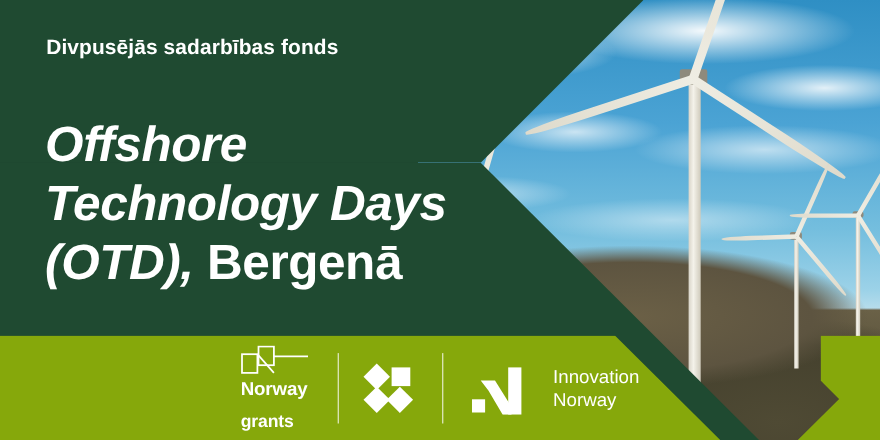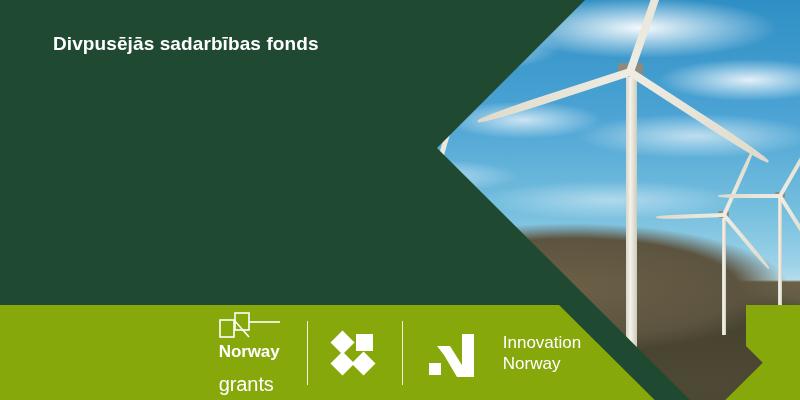--- a/index.html
+++ b/index.html
@@ -93,21 +93,21 @@
     position: absolute;
     left: 0; top: 305px;
     width: 800px; height: 95px;
     background: #86a80b;
     clip-path: polygon(746px 0, 800px 0, 800px 95px, 746px 41px);
   }
 
   
   .eyebrow {
     position: absolute;
-    left: 53px;
+    left: 42px;
     top: 33px;
     color: #ffffff;
     font-size: 19px;
     font-weight: bold;
     letter-spacing: .1px;
     white-space: nowrap;
   }
   .headline {
     position: absolute;
     left: 41px;
@@ -147,21 +147,21 @@
     align-items: flex-start;
     color: #ffffff;
     line-height: 1;
   }
   .ng-mark {
     width: 62px; height: 26px;
     position: relative;
     margin-bottom: 5px;
   }
   .ng-word { font-size: 17px; font-weight: bold; letter-spacing: -.1px; }
-  .ng-sub  { font-size: 20px; font-weight: normal; letter-spacing: -.1px; margin-top: 14px; }
+  .ng-sub  { font-size: 16px; font-weight: bold; letter-spacing: -.1px; margin-top: 14px; }
   
   .liaa {
     display: flex;
     align-items: center;
     gap: 11px;
   }
   .liaa-mark { position: relative; width: 42px; height: 42px; }
   .liaa-mark i { position: absolute; background:#ffffff; display:block; }
   .liaa-word {
     color: #ffffff;
@@ -227,20 +227,23 @@
   </div>
 
   <div class="green-wedge-top"></div>
   <div class="green-wedge-bottom"></div>
 
   <div class="logo-band"></div>
   <div class="logo-band-right"></div>
 
   <div class="eyebrow">Divpusējās sadarbības fonds</div>
 
+  <div class="headline">
+    <span class="em">Offshore Technology Days (OTD),</span><span class="ro"> Bergenā</span>
+  </div>
 
   <div class="logos">
 
     <div class="norway-grants">
       <div class="ng-mark">
         <svg width="62" height="26" viewBox="0 0 62 26" fill="none" stroke="#ffffff" stroke-width="1.6">
           <rect x="1" y="8" width="14" height="17"></rect>
           <rect x="16" y="1" width="14" height="17"></rect>
           <line x1="15" y1="8" x2="30" y2="25"></line>
           <line x1="30" y1="10" x2="61" y2="10"></line>

